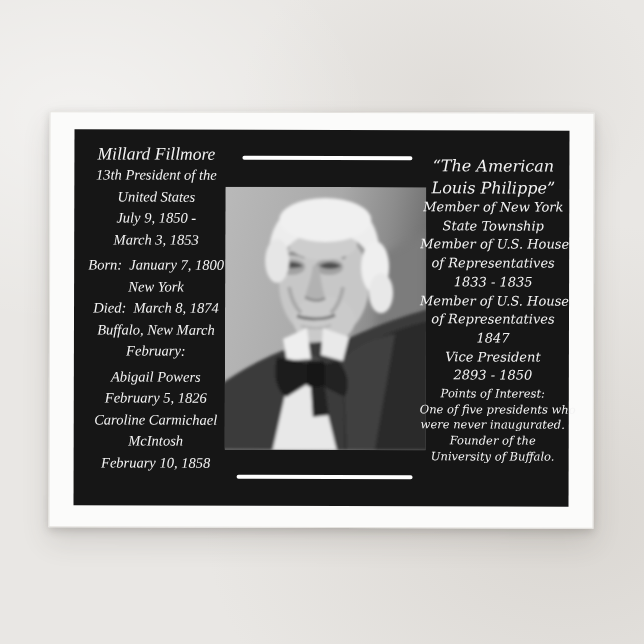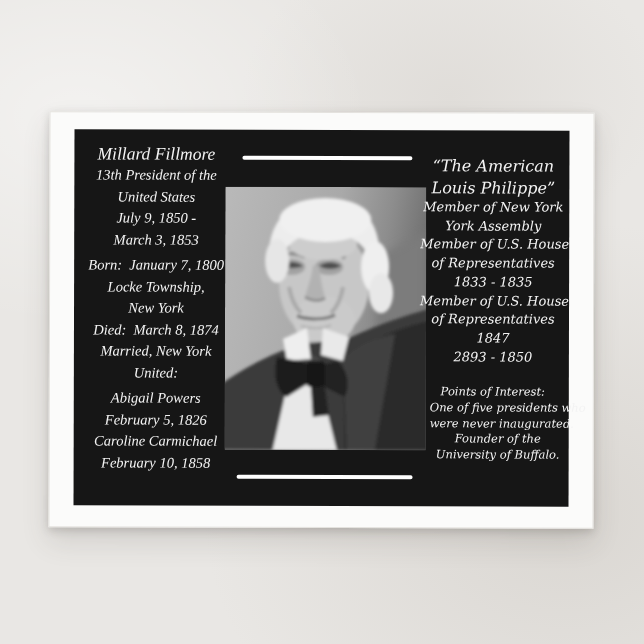--- a/index.html
+++ b/index.html
@@ -25,50 +25,50 @@
   }
   .col{position:absolute;text-align:center;}
   .col .line{white-space:pre;}
   .col-left{left:5px;top:13px;width:154px;font-family:Liberation Serif, serif;}
   .col-left .title{font-size:17.5px;line-height:22px;white-space:pre;}
   .col-left .line{font-size:14.5px;line-height:21.5px;}
   .col-left .gap{margin-top:4px;}
   .col-right{left:346px;top:25px;width:146px;}
   .col-right .title{font-size:16px;line-height:21.5px;white-space:pre;}
   .col-right .line{font-size:13px;line-height:18.7px;}
-  .col-right .poi-label{font-size:11.5px;line-height:15.5px;margin-top:18px;white-space:pre;}
-  .col-right .poi-line{font-size:11.5px;line-height:15.8px;white-space:pre;margin-left:10px;}
+  .col-right .poi-label{font-size:11.5px;line-height:15.5px;margin-top:1px;white-space:pre;}
+  .col-right .poi-line{font-size:11.5px;line-height:15.8px;white-space:pre;}
   .rule{position:absolute;height:4px;background:#ffffff;border-radius:2px;}
   .rule-top{left:168px;top:26px;width:170px;}
   .rule-bottom{left:163px;top:345px;width:176px;}
   .photo{position:absolute;left:151px;top:57px;width:201px;height:263px;}
   .photo svg{display:block;width:100%;height:100%;}
 </style>
 </head>
 <body>
 
 <div class="scene">
   <div class="postcard">
     <div class="panel">
 
       <div class="col col-left">
         <div class="title">Millard Fillmore</div>
         <div class="line">13th President of the</div>
         <div class="line">United States</div>
         <div class="line">July 9, 1850 -</div>
         <div class="line">March 3, 1853</div>
         <div class="line gap">Born:  January 7, 1800</div>
-        <div class="line">Locke Township,</div>
         <div class="line">New York</div>
         <div class="line">Died:  March 8, 1874</div>
-        <div class="line">Married, New York</div>
-        <div class="line">United:</div>
+        <div class="line">Buffalo, New March</div>
+        <div class="line">February:</div>
         <div class="line gap">Abigail Powers</div>
         <div class="line">February 5, 1826</div>
         <div class="line">Caroline Carmichael</div>
+        <div class="line">McIntosh</div>
         <div class="line">February 10, 1858</div>
       </div>
 
       <div class="rule rule-top"></div>
       <div class="rule rule-bottom"></div>
 
       <div class="photo">
         <svg viewBox="0 0 201 263" preserveAspectRatio="none">
           <defs>
             <linearGradient id="pbg" x1="0" y1="0" x2="1" y2="0.25">
@@ -121,27 +121,28 @@
             <rect x="82" y="174" width="18" height="26" rx="4" fill="#181818"></rect>
             <path d="M86,200 L100,200 L104,228 L88,230 Z" fill="#202020"></path>
           </g>
         </svg>
       </div>
 
       <div class="col col-right">
         <div class="title">“The American</div>
         <div class="title">Louis Philippe”</div>
         <div class="line">Member of New York</div>
-        <div class="line">York Assembly</div>
+        <div class="line">State Township</div>
         <div class="line">Member of U.S. House</div>
         <div class="line">of Representatives</div>
         <div class="line">1833 - 1835</div>
         <div class="line">Member of U.S. House</div>
         <div class="line">of Representatives</div>
         <div class="line">1847</div>
+        <div class="line">Vice President</div>
         <div class="line">2893 - 1850</div>
         <div class="poi-label">Points of Interest:</div>
         <div class="poi-line">One of five presidents who</div>
         <div class="poi-line">were never inaugurated.</div>
         <div class="poi-line">Founder of the</div>
         <div class="poi-line">University of Buffalo.</div>
       </div>
 
     </div>
   </div>

